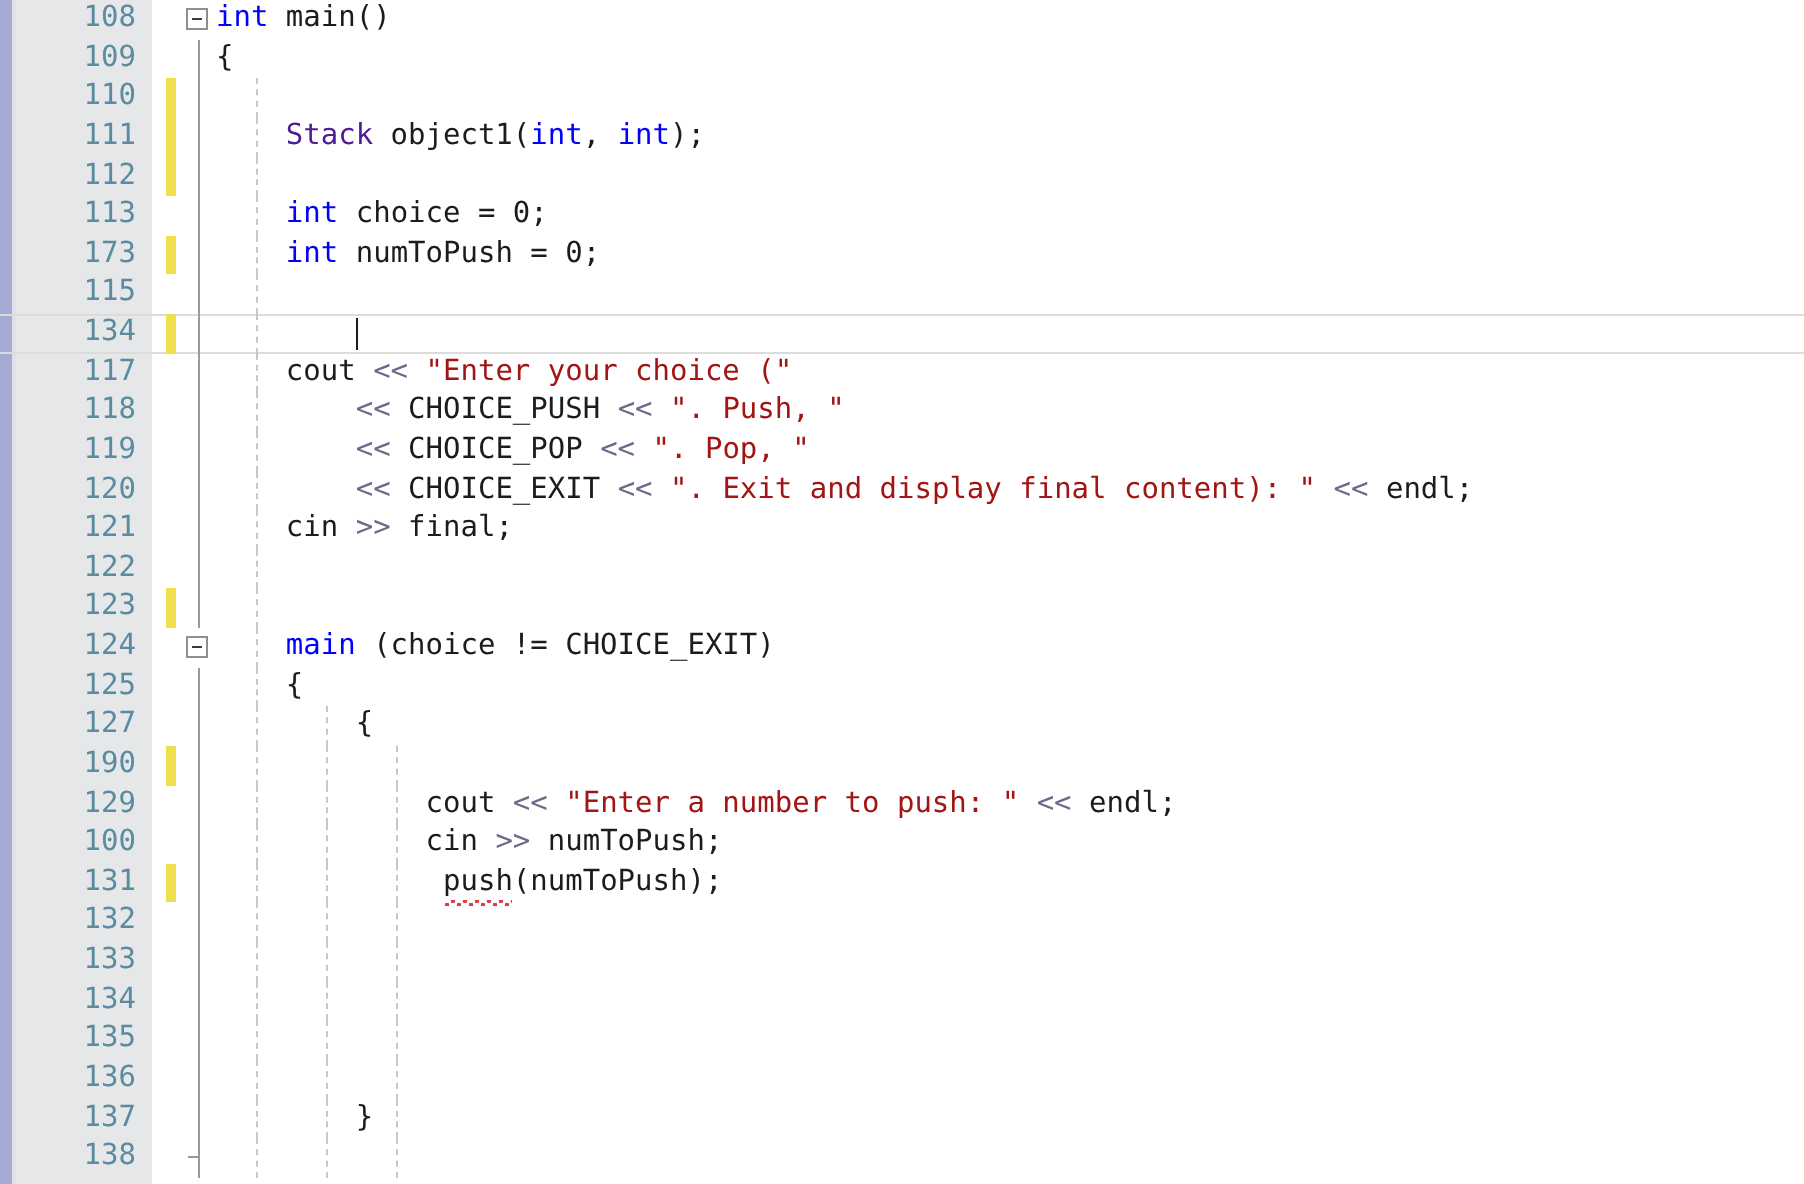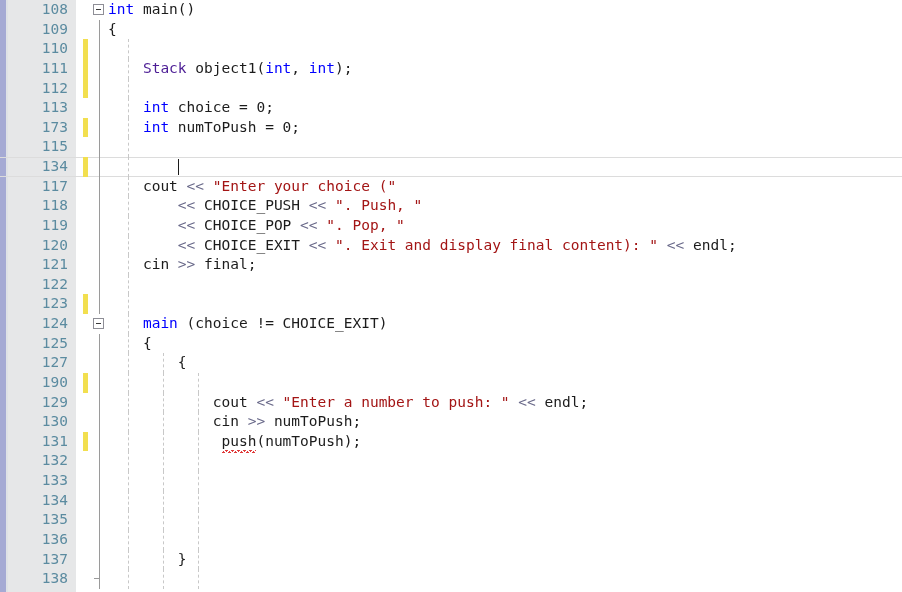--- a/index.html
+++ b/index.html
@@ -186,21 +186,21 @@
       <div class="row"><span class="lineno">119</span><span class="foldline"></span><span class="guide" style="left: 128px;"></span><span class="code"><span class="punc">        </span><span class="op">&lt;&lt;</span><span class="punc"> CHOICE_POP </span><span class="op">&lt;&lt;</span><span class="punc"> </span><span class="str">". Pop, "</span></span></div>
       <div class="row"><span class="lineno">120</span><span class="foldline"></span><span class="guide" style="left: 128px;"></span><span class="code"><span class="punc">        </span><span class="op">&lt;&lt;</span><span class="punc"> CHOICE_EXIT </span><span class="op">&lt;&lt;</span><span class="punc"> </span><span class="str">". Exit and display final content): "</span><span class="punc"> </span><span class="op">&lt;&lt;</span><span class="punc"> endl;</span></span></div>
       <div class="row"><span class="lineno">121</span><span class="foldline"></span><span class="guide" style="left: 128px;"></span><span class="code"><span class="punc">    cin </span><span class="op">&gt;&gt;</span><span class="punc"> final;</span></span></div>
       <div class="row"><span class="lineno">122</span><span class="foldline"></span><span class="guide" style="left: 128px;"></span><span class="code"></span></div>
       <div class="row"><span class="lineno">123</span><span class="change"></span><span class="foldline"></span><span class="guide" style="left: 128px;"></span><span class="code"></span></div>
       <div class="row"><span class="lineno">124</span><span class="foldbox"></span><span class="guide" style="left: 128px;"></span><span class="code"><span class="punc">    </span><span class="kw">main</span><span class="punc"> (choice != CHOICE_EXIT)</span></span></div>
       <div class="row"><span class="lineno">125</span><span class="foldline"></span><span class="guide" style="left: 128px;"></span><span class="code"><span class="punc">    {</span></span></div>
       <div class="row"><span class="lineno">127</span><span class="foldline"></span><span class="guide" style="left: 128px;"></span><span class="guide" style="left: 163px;"></span><span class="code"><span class="punc">        {</span></span></div>
       <div class="row"><span class="lineno">190</span><span class="change"></span><span class="foldline"></span><span class="guide" style="left: 128px;"></span><span class="guide" style="left: 163px;"></span><span class="guide" style="left: 198px;"></span><span class="code"></span></div>
       <div class="row"><span class="lineno">129</span><span class="foldline"></span><span class="guide" style="left: 128px;"></span><span class="guide" style="left: 163px;"></span><span class="guide" style="left: 198px;"></span><span class="code"><span class="punc">            cout </span><span class="op">&lt;&lt;</span><span class="punc"> </span><span class="str">"Enter a number to push: "</span><span class="punc"> </span><span class="op">&lt;&lt;</span><span class="punc"> endl;</span></span></div>
-      <div class="row"><span class="lineno">130</span><span class="foldline"></span><span class="guide" style="left: 128px;"></span><span class="guide" style="left: 163px;"></span><span class="guide" style="left: 198px;"></span><span class="code"><span class="punc">            cin </span><span class="op">&gt;&gt;</span><span class="punc"> numToPush;</span></span></div>
+      <div class="row"><span class="lineno">100</span><span class="foldline"></span><span class="guide" style="left: 128px;"></span><span class="guide" style="left: 163px;"></span><span class="guide" style="left: 198px;"></span><span class="code"><span class="punc">            cin </span><span class="op">&gt;&gt;</span><span class="punc"> numToPush;</span></span></div>
       <div class="row"><span class="lineno">131</span><span class="change"></span><span class="foldline"></span><span class="guide" style="left: 128px;"></span><span class="guide" style="left: 163px;"></span><span class="guide" style="left: 198px;"></span><span class="code"><span class="punc">             </span><span class="punc squig">push</span><span class="punc">(numToPush);</span></span></div>
       <div class="row"><span class="lineno">132</span><span class="foldline"></span><span class="guide" style="left: 128px;"></span><span class="guide" style="left: 163px;"></span><span class="guide" style="left: 198px;"></span><span class="code"></span></div>
       <div class="row"><span class="lineno">133</span><span class="foldline"></span><span class="guide" style="left: 128px;"></span><span class="guide" style="left: 163px;"></span><span class="guide" style="left: 198px;"></span><span class="code"></span></div>
       <div class="row"><span class="lineno">134</span><span class="foldline"></span><span class="guide" style="left: 128px;"></span><span class="guide" style="left: 163px;"></span><span class="guide" style="left: 198px;"></span><span class="code"></span></div>
       <div class="row"><span class="lineno">135</span><span class="foldline"></span><span class="guide" style="left: 128px;"></span><span class="guide" style="left: 163px;"></span><span class="guide" style="left: 198px;"></span><span class="code"></span></div>
       <div class="row"><span class="lineno">136</span><span class="foldline"></span><span class="guide" style="left: 128px;"></span><span class="guide" style="left: 163px;"></span><span class="guide" style="left: 198px;"></span><span class="code"></span></div>
       <div class="row"><span class="lineno">137</span><span class="foldline"></span><span class="guide" style="left: 128px;"></span><span class="guide" style="left: 163px;"></span><span class="guide" style="left: 198px;"></span><span class="code"><span class="punc">        }</span></span></div>
       <div class="row"><span class="lineno">138</span><span class="foldline endtick"></span><span class="guide" style="left: 128px;"></span><span class="guide" style="left: 163px;"></span><span class="guide" style="left: 198px;"></span><span class="code"></span></div>
     </div>
 

